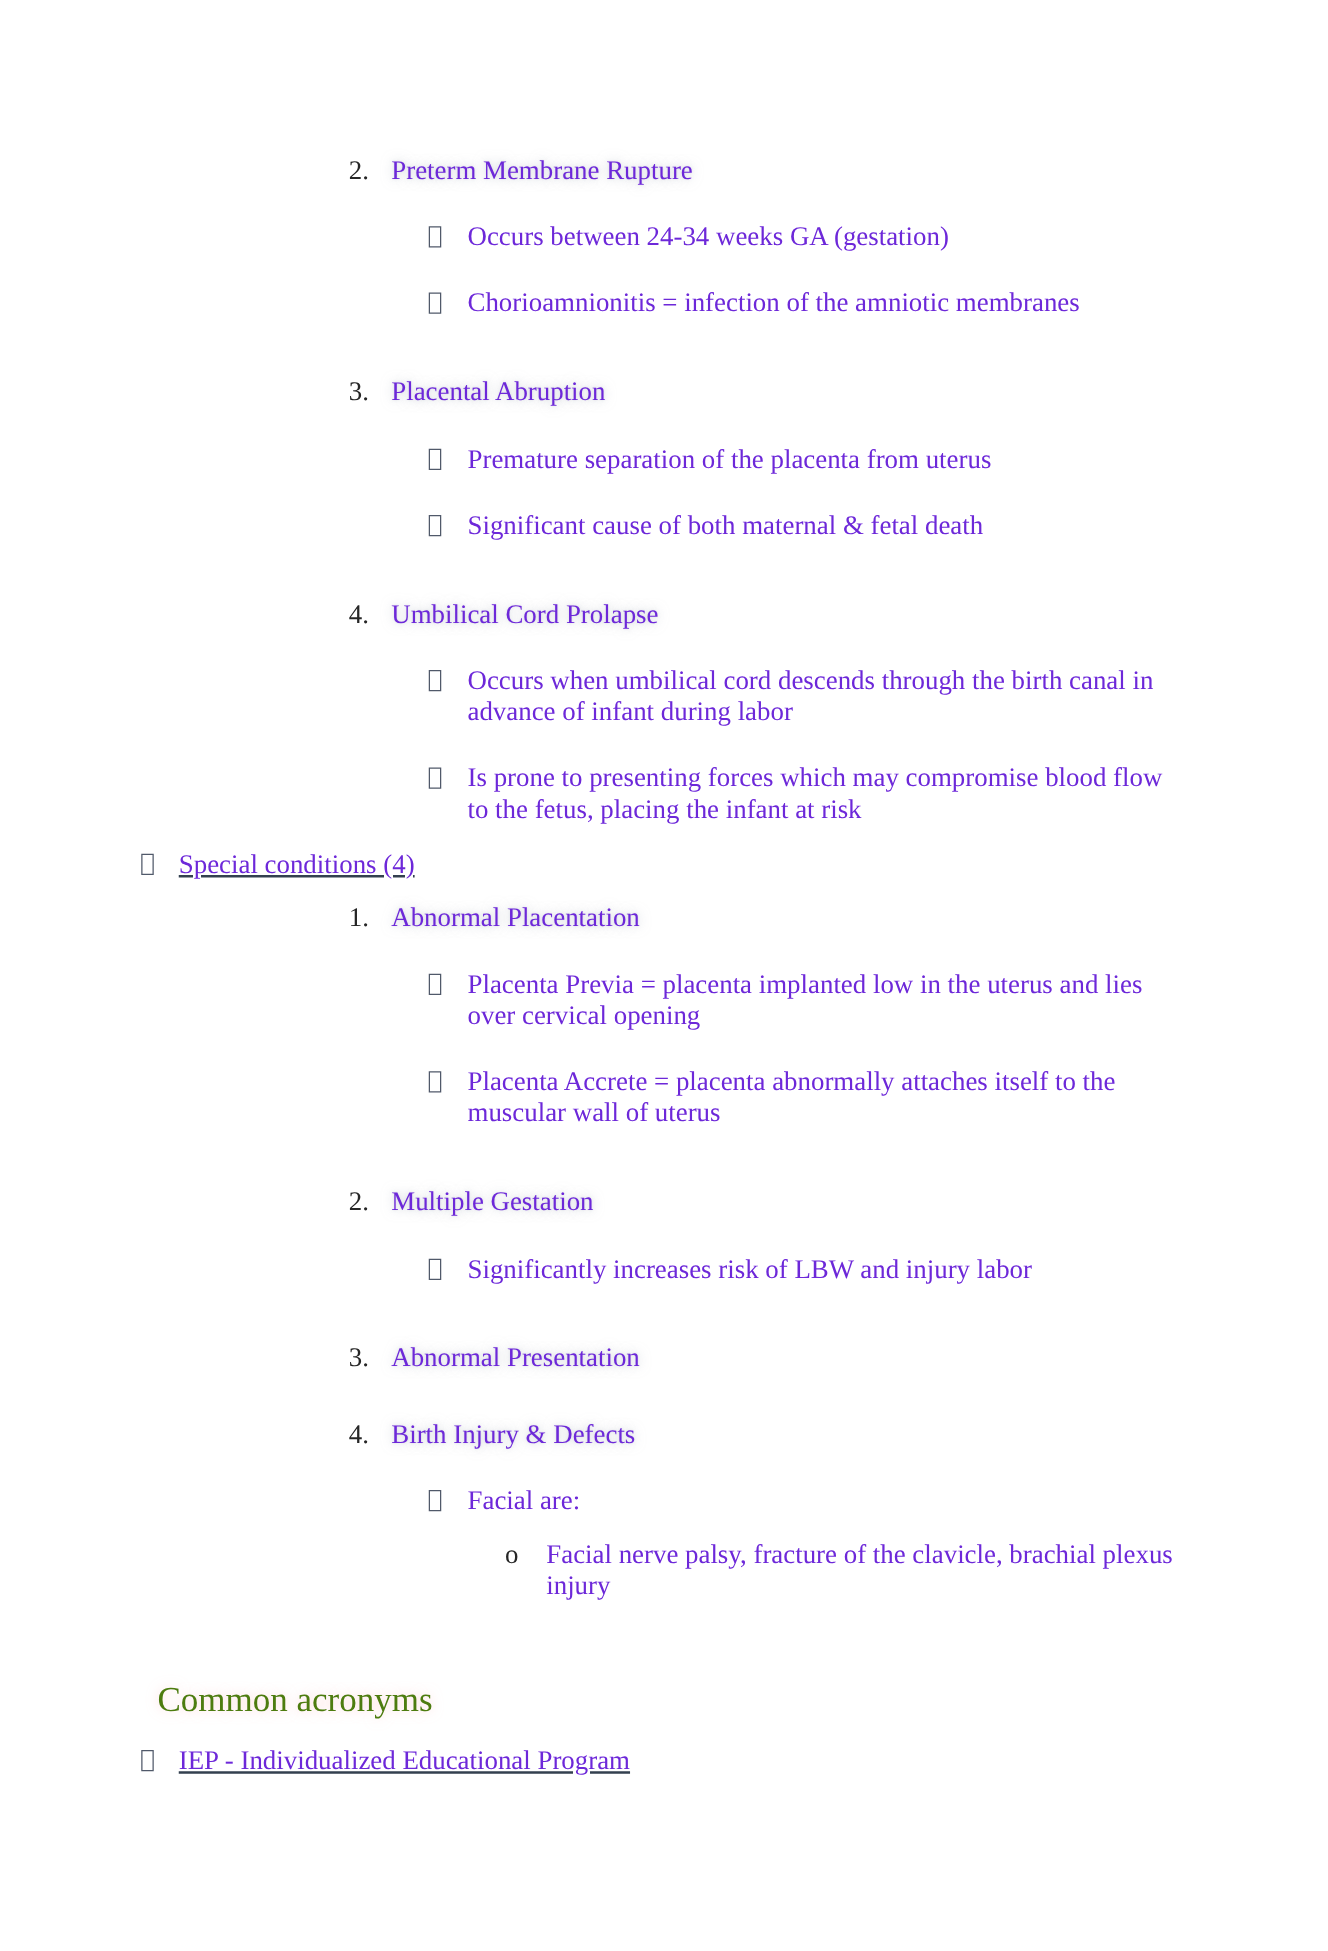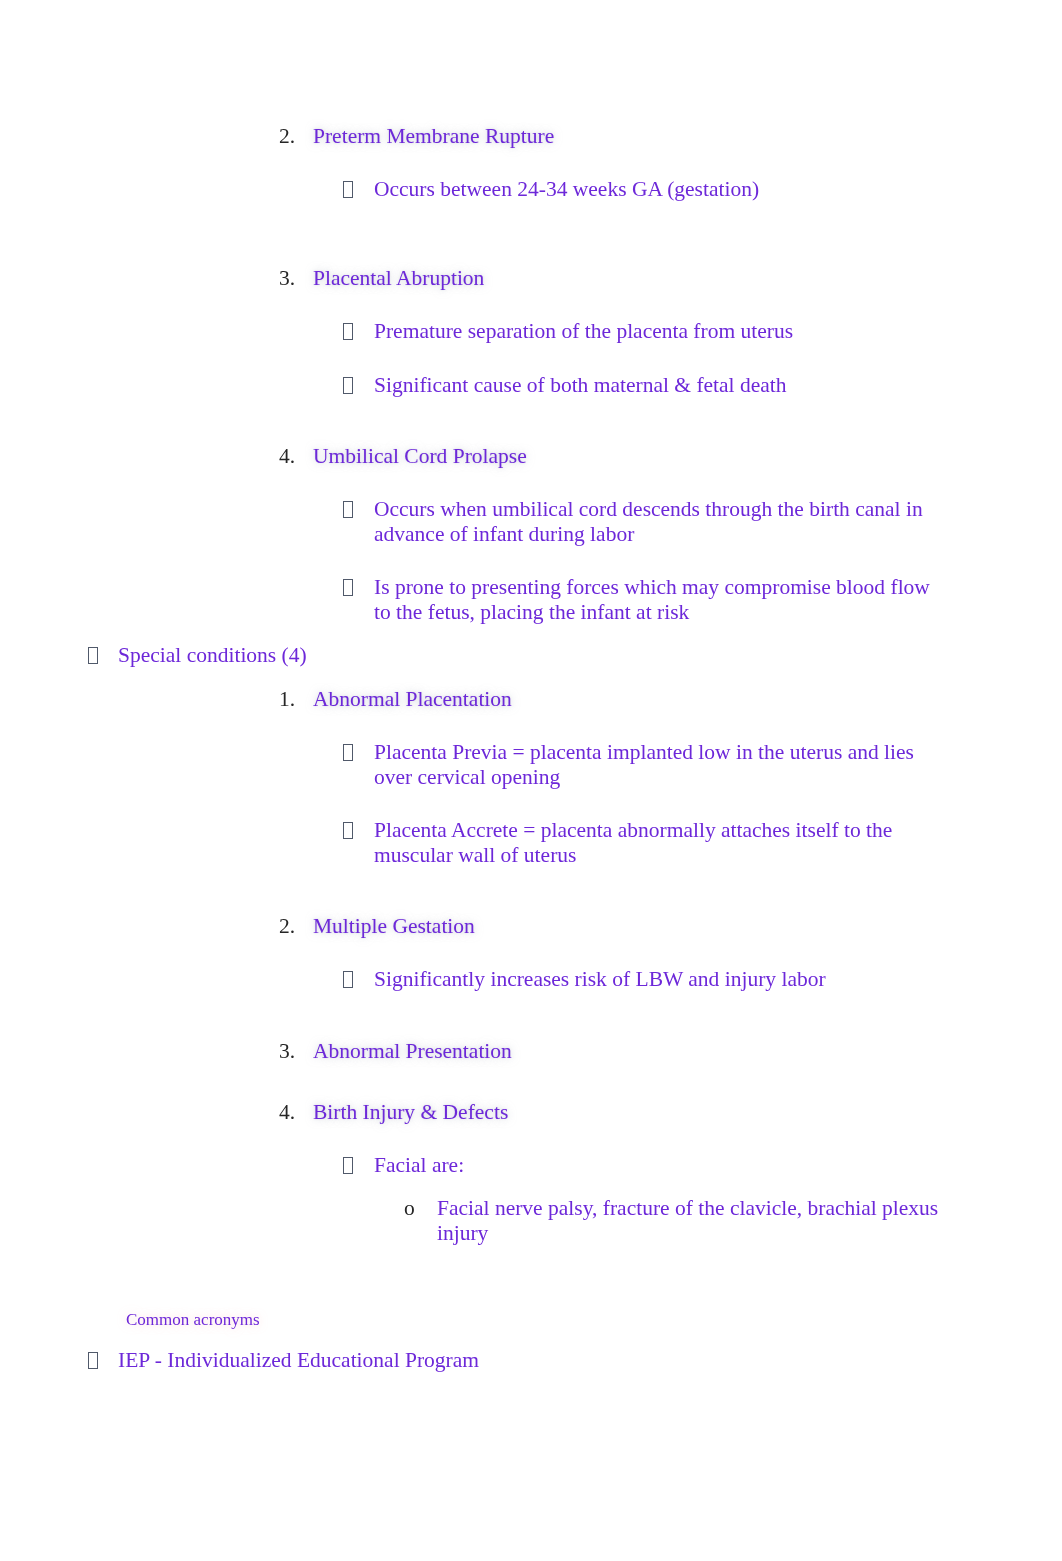--- a/index.html
+++ b/index.html
@@ -41,21 +41,21 @@
   .tofu {
     display: inline-block;
     width: 8px;
     height: 15px;
     border: 1.6px solid #50596a;
     background: #ffffff;
     vertical-align: -2px;
   }
 
   
-  .l1 { padding-left: 88px; }
+  .l1 { padding-left: 113px; text-decoration: underline; }
   .l1 .marker { width: 30px; }
   .l2 { padding-left: 279px; }
   .l2 .marker { width: 34px; }
   .l3 { padding-left: 343px; margin-top: 10px; }
   .l3 .marker { width: 31px; }
   .l4 { padding-left: 404px; }
   .l4 .marker { width: 33px; }
 
   .l1 .body-txt { max-width: 716px; }
   .l2 .body-txt { max-width: 660px; }
@@ -65,23 +65,23 @@
   
   .halo .body-txt {
     text-shadow: 0 0 9px rgba(160,168,180,0.55), 0 0 2px rgba(200,205,215,0.5);
   }
 
   .gap-sm { height: 18px; }
   .gap-lg { height: 46px; }
 
   .section-title {
     position: relative;
-    font-size: 17px;
+    font-size: 28px;
     line-height: 1.17;
-    color: #6d28d9;
+    color: #4d7c0f;
     padding-left: 126px;
     text-shadow: 0 0 9px rgba(255,180,180,0.55);
   }
 
   .content {
     padding-top: 124px;
   }
 </style>
 </head>
 <body>
@@ -92,20 +92,24 @@
     <div class="row l2 halo">
       <span class="marker">2.</span>
       <span class="body-txt">Preterm Membrane Rupture</span>
     </div>
     <div class="gap-sm"></div>
     <div class="row l3">
       <span class="marker"><span class="tofu"></span></span>
       <span class="body-txt">Occurs between 24-34 weeks GA (gestation)</span>
     </div>
     <div class="gap-sm"></div>
+    <div class="row l3">
+      <span class="marker"><span class="tofu"></span></span>
+      <span class="body-txt">Chorioamnionitis = infection of the amniotic membranes</span>
+    </div>
 
     <div class="gap-lg"></div>
 
     <div class="row l2 halo">
       <span class="marker">3.</span>
       <span class="body-txt">Placental Abruption</span>
     </div>
     <div class="gap-sm"></div>
     <div class="row l3">
       <span class="marker"><span class="tofu"></span></span>

